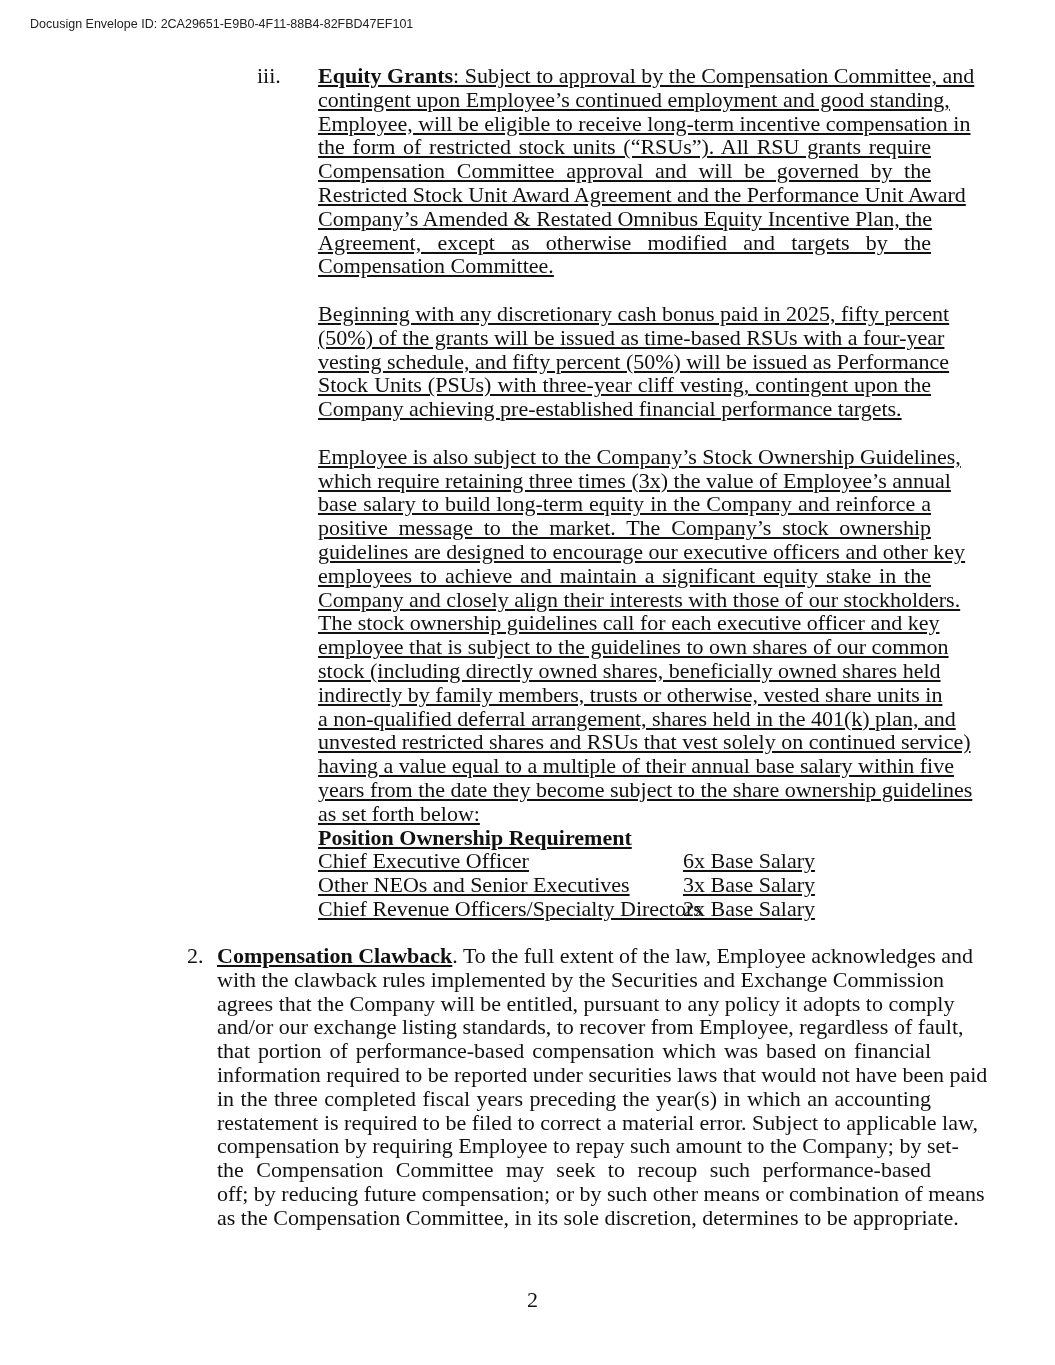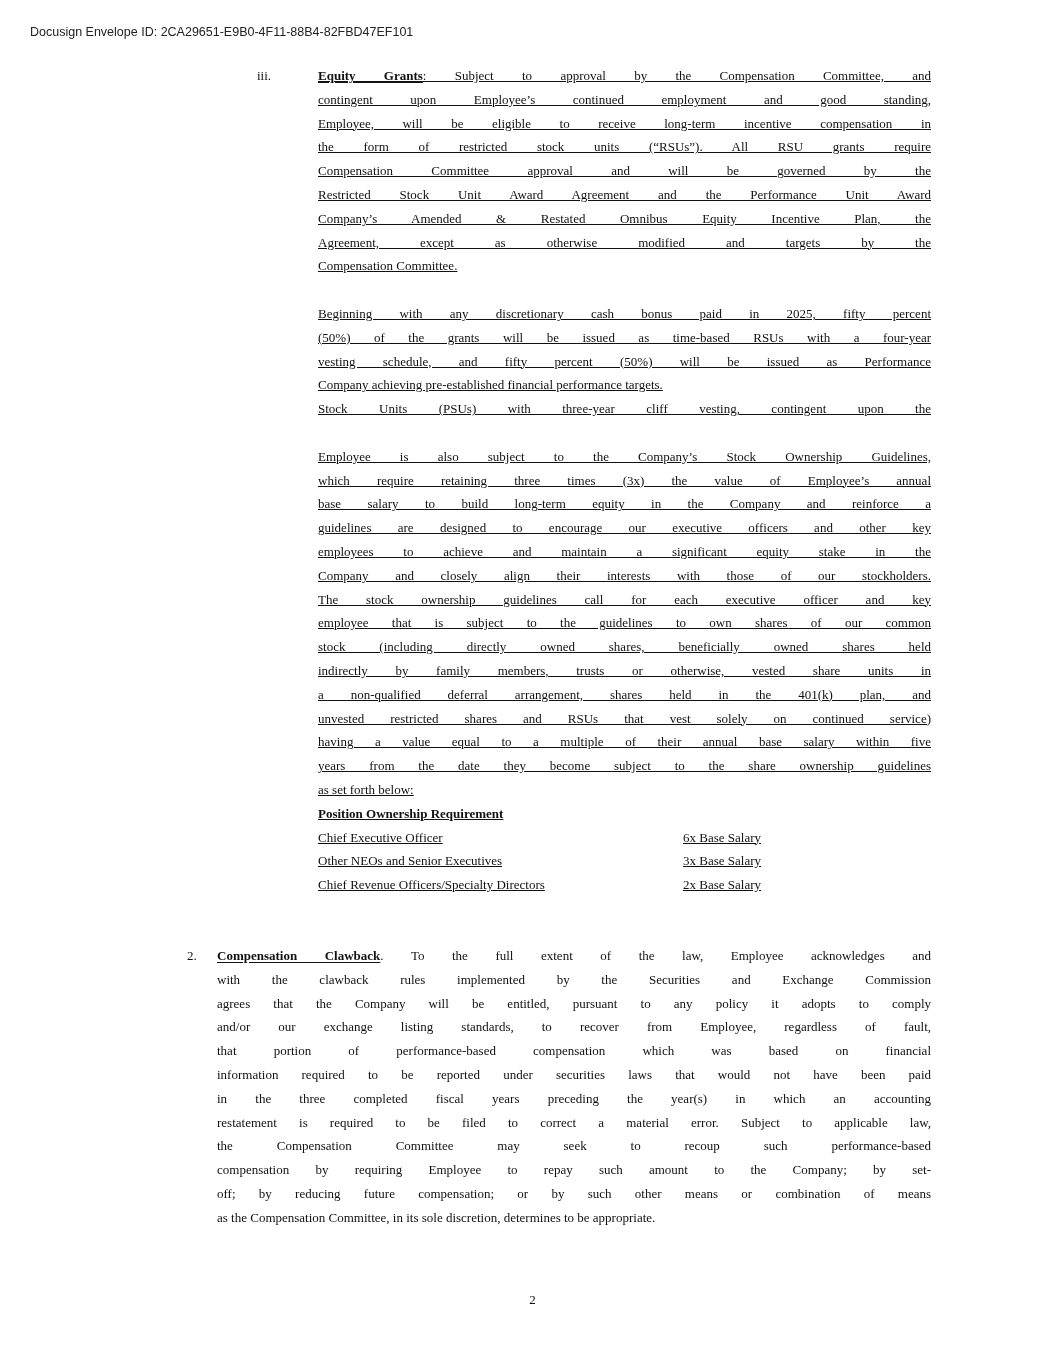--- a/index.html
+++ b/index.html
@@ -1,18 +1,18 @@
 <!DOCTYPE html>
 <html><head>
 <meta charset="utf-8">
 <style>
   html, body { margin: 0; padding: 0; background: #ffffff; }
   body { width: 1055px; height: 1365px; position: relative; overflow: hidden; color: #111; }
-  .envelope { position: absolute; left: 30px; top: 25px; font-family: "Liberation Sans", sans-serif; font-size: 12.5px; color: #222; white-space: nowrap; }
-  .serif { font-family: "Liberation Serif", serif; font-size: 13px; line-height: 23.8px; color: #111; }
+  .envelope { position: absolute; left: 30px; top: 17px; font-family: "Liberation Sans", sans-serif; font-size: 12.5px; color: #222; white-space: nowrap; }
+  .serif { font-family: "Liberation Serif", serif; font-size: 22px; line-height: 23.8px; color: #111; }
   .marker { position: absolute; white-space: nowrap; }
   .block { position: absolute; }
   .line { display: block; text-align: justify; text-align-last: justify; white-space: nowrap; height: 23.8px; }
   .line.last { text-align-last: left; }
   .heading-u { font-weight: bold; text-decoration: underline; text-underline-offset: 2px; }
   .bold { font-weight: bold; }
   .table-row { display: flex; height: 23.8px; white-space: nowrap; }
   .table-row .pos { width: 365px; }
   .page-number { position: absolute; left: 0; width: 1065px; text-align: center; top: 1288px; }
 </style>
@@ -33,28 +33,29 @@
       <div class="line" style="word-spacing: 0px;">Restricted Stock Unit Award Agreement and the Performance Unit Award</div>
       <div class="line" style="word-spacing: 0px;">Company’s Amended &amp; Restated Omnibus Equity Incentive Plan, the</div>
       <div class="line" style="word-spacing: 0px;">Agreement, except as otherwise modified and targets by the</div>
       <div class="line last">Compensation Committee.</div>
     </div>
   <div style="height:23.8px;"></div>
   <div id="p2">
       <div class="line" style="word-spacing: 0px;">Beginning with any discretionary cash bonus paid in 2025, fifty percent</div>
       <div class="line" style="word-spacing: 0px;">(50%) of the grants will be issued as time-based RSUs with a four-year</div>
       <div class="line" style="word-spacing: 0px;">vesting schedule, and fifty percent (50%) will be issued as Performance</div>
+      <div class="line" style="word-spacing: 0px;">Stock Units (PSUs) with three-year cliff vesting, contingent upon the</div>
       <div class="line last">Company achieving pre-established financial performance targets.</div>
-      <div class="line" style="word-spacing: 0px;">Stock Units (PSUs) with three-year cliff vesting, contingent upon the</div>
     </div>
   <div style="height:23.8px;"></div>
   <div id="p3">
       <div class="line" style="word-spacing: 0px;">Employee is also subject to the Company’s Stock Ownership Guidelines,</div>
       <div class="line" style="word-spacing: 0px;">which require retaining three times (3x) the value of Employee’s annual</div>
       <div class="line" style="word-spacing: 0px;">base salary to build long-term equity in the Company and reinforce a</div>
+      <div class="line" style="word-spacing: 0px;">positive message to the market. The Company’s stock ownership</div>
       <div class="line" style="word-spacing: 0px;">guidelines are designed to encourage our executive officers and other key</div>
       <div class="line" style="word-spacing: 0px;">employees to achieve and maintain a significant equity stake in the</div>
       <div class="line" style="word-spacing: 0px;">Company and closely align their interests with those of our stockholders.</div>
       <div class="line" style="word-spacing: 0px;">The stock ownership guidelines call for each executive officer and key</div>
       <div class="line" style="word-spacing: 0px;">employee that is subject to the guidelines to own shares of our common</div>
       <div class="line" style="word-spacing: 0px;">stock (including directly owned shares, beneficially owned shares held</div>
       <div class="line" style="word-spacing: 0px;">indirectly by family members, trusts or otherwise, vested share units in</div>
       <div class="line" style="word-spacing: 0px;">a non-qualified deferral arrangement, shares held in the 401(k) plan, and</div>
       <div class="line" style="word-spacing: 0px;">unvested restricted shares and RSUs that vest solely on continued service)</div>
       <div class="line" style="word-spacing: 0px;">having a value equal to a multiple of their annual base salary within five</div>
@@ -83,20 +84,20 @@
 <div class="serif block" style="left:217px; top:944px; width:714px;">
   <div class="line" style="word-spacing: 0px;"><span class="heading-u">Compensation Clawback</span><span>.  To the full extent of the law, Employee acknowledges and</span></div>
   <div id="s2lines">
       <div class="line" style="word-spacing: 0px;">with the clawback rules implemented by the Securities and Exchange Commission</div>
       <div class="line" style="word-spacing: 0px;">agrees that the Company will be entitled, pursuant to any policy it adopts to comply</div>
       <div class="line" style="word-spacing: 0px;">and/or our exchange listing standards, to recover from Employee, regardless of fault,</div>
       <div class="line" style="word-spacing: 0px;">that portion of performance-based compensation which was based on financial</div>
       <div class="line" style="word-spacing: 0px;">information required to be reported under securities laws that would not have been paid</div>
       <div class="line" style="word-spacing: 0px;">in the three completed fiscal years preceding the year(s) in which an accounting</div>
       <div class="line" style="word-spacing: 0px;">restatement is required to be filed to correct a material error.  Subject to applicable law,</div>
+      <div class="line" style="word-spacing: 0px;">compensation by requiring Employee to repay such amount to the Company; by set-</div>
       <div class="line" style="word-spacing: 0px;">the Compensation Committee may seek to recoup such performance-based</div>
-      <div class="line" style="word-spacing: 0px;">compensation by requiring Employee to repay such amount to the Company; by set-</div>
       <div class="line" style="word-spacing: 0px;">off; by reducing future compensation; or by such other means or combination of means</div>
       <div class="line last">as the Compensation Committee, in its sole discretion, determines to be appropriate.</div>
     </div>
 </div>
 
 <div class="serif page-number">2</div>
 
 </body></html>

